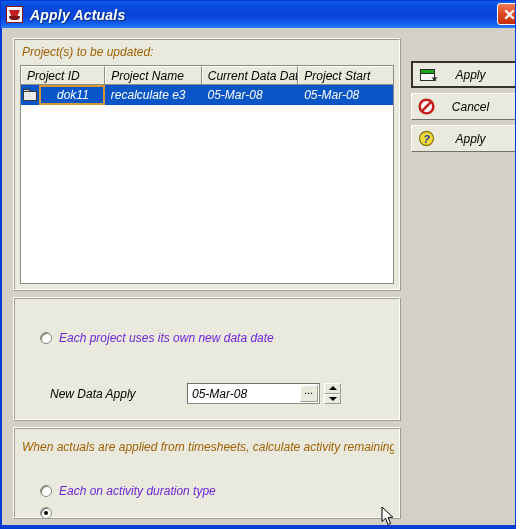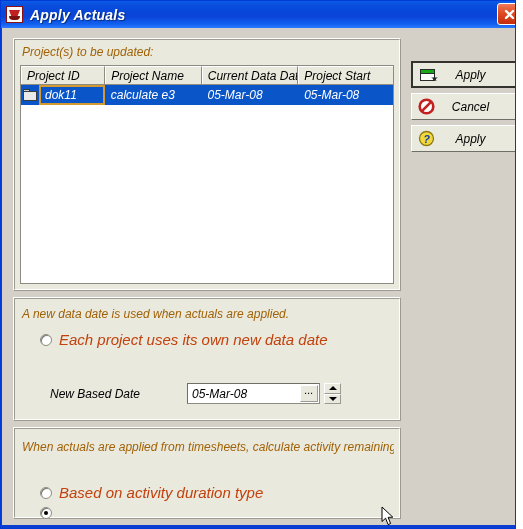--- a/index.html
+++ b/index.html
@@ -197,21 +197,21 @@
     border: 1px solid #3a3a3a;
     border-bottom: none;
     box-sizing: border-box;
   }
   .cell-focus {
     border: 2px solid #d39a31;
     box-sizing: border-box;
     height: 20px;
     display: flex;
     align-items: center;
-    padding-left: 4px;
+    padding-left: 16px;
     flex: 1;
     min-width: 0;
     color: #ffffff;
     font-size: 12px;
   }
 
   
   .radio-row {
     position: absolute;
     display: flex;
@@ -232,22 +232,22 @@
   }
   .radio.on::after {
     content: "";
     position: absolute;
     left: 3px; top: 3px;
     width: 4px; height: 4px;
     border-radius: 50%;
     background: #000000;
   }
   .radio-label {
-    font-size: 15px;
-    color: #c2410c;
+    font-size: 12px;
+    color: #6d28d9;
   }
 
   
   .field-label {
     position: absolute;
     font-size: 12px;
     color: #000;
     white-space: nowrap;
   }
   .date-input {
@@ -414,40 +414,39 @@
         </div>
 
         <div class="grid-row">
           <div class="gc c1">
             <div class="folder-icon">
               <div class="f-tab"></div>
                 <div class="f-body"></div>
             </div>
             <div class="cell-focus">dok11</div>
           </div>
-          <div class="gc c2">calculate e3</div>
+          <div class="gc c2">recalculate e3</div>
           <div class="gc c3">05-Mar-08</div>
           <div class="gc c4">05-Mar-08</div>
         </div>
       </div>
     </div>
 
     <div class="panel" id="panel-date">
       <div class="panel-inner"></div>
 
-      <div class="panel-label" style="left:8px; top:9px;">A new data date is used when actuals are applied.</div>
 
       <div class="radio-row" style="left:26px; top:33px;">
         <span class="radio"></span>
         <span class="radio-label">Each project uses its own new data date</span>
       </div>
 
     </div>
 
-    <div class="field-label" style="left:48px; top:359px;">New Based Date</div>
+    <div class="field-label" style="left:48px; top:359px;">New Data Apply</div>
 
     <div class="date-input">
       <span class="val">05-Mar-08</span>
       <span class="ellipsis-btn">...</span>
     </div>
 
     <div class="spinner">
       <div class="spin-b">
           <span class="tri-up"></span>
         </div>
@@ -456,21 +455,21 @@
         </div>
     </div>
 
     <div class="panel" id="panel-calc">
       <div class="panel-inner"></div>
 
       <div class="panel-label" style="left:8px; top:12px; max-width:372px; overflow:hidden;">When actuals are applied from timesheets, calculate activity remaining duratio</div>
 
       <div class="radio-row" style="left:26px; top:56px;">
         <span class="radio"></span>
-        <span class="radio-label">Based on activity duration type</span>
+        <span class="radio-label">Each on activity duration type</span>
       </div>
 
       <div class="radio-row" style="left:26px; top:79px;">
         <span class="radio on"></span>
       </div>
     </div>
 
     <div class="side-btn default" id="btn-apply">
       <span class="bicon ic-apply">
         <span class="sheet"></span>

